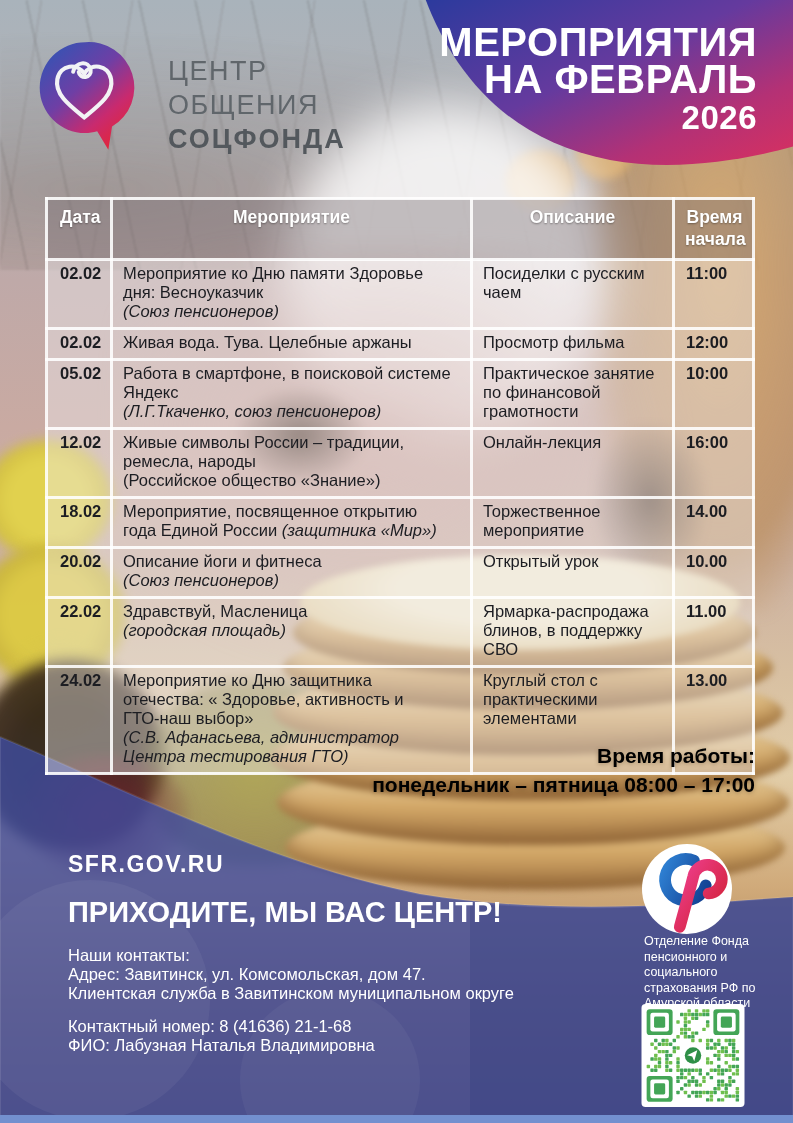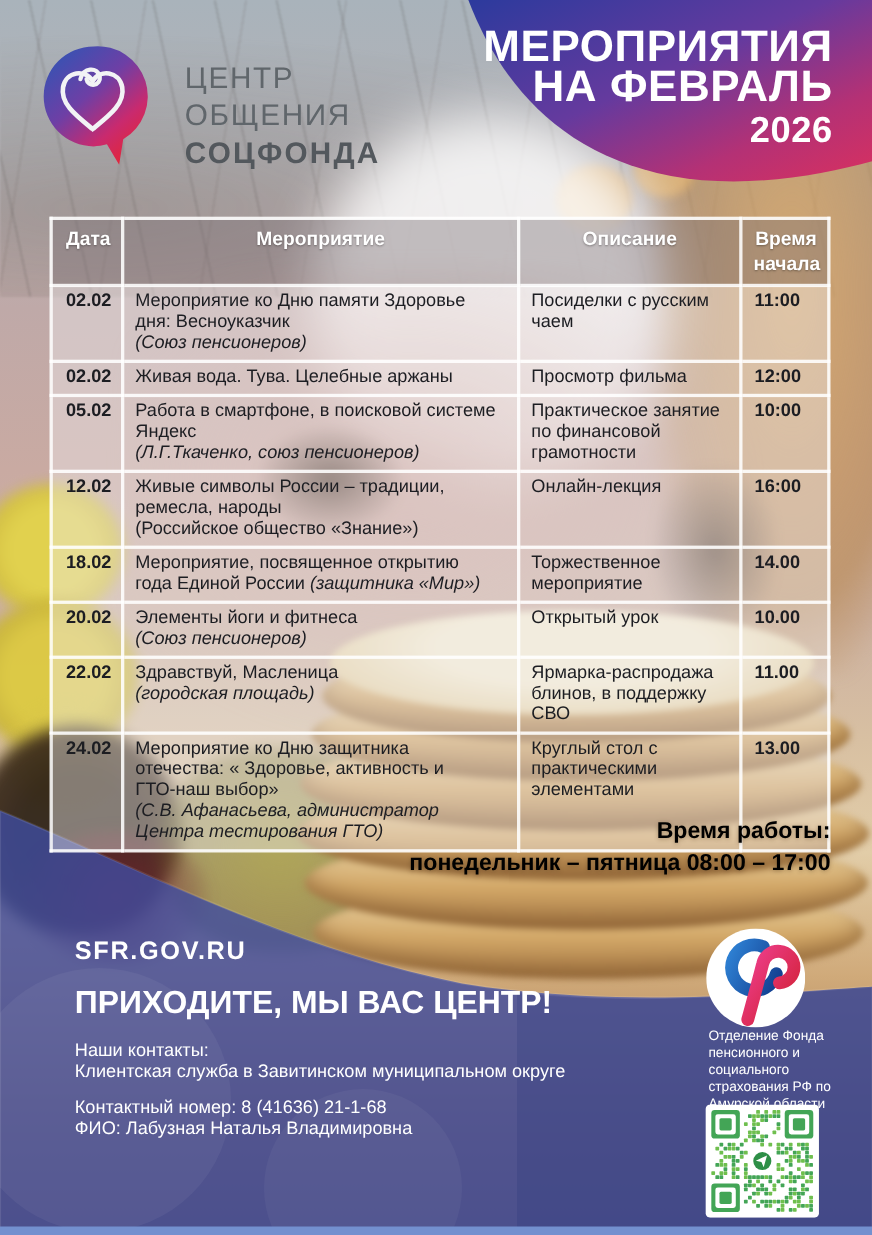--- a/index.html
+++ b/index.html
@@ -200,21 +200,21 @@
           <td class="c-time">16:00</td>
         </tr>
         <tr>
           <td class="c-date">18.02</td>
           <td><span>Мероприятие, посвященное открытию</span><br><span>года Единой России </span><em>(защитника «Мир»)</em></td>
           <td>Торжественное мероприятие</td>
           <td class="c-time">14.00</td>
         </tr>
         <tr>
           <td class="c-date">20.02</td>
-          <td><span>Элементы йоги и фитнеса</span><br><em>(Союз пенсионеров)</em></td>
+          <td><span>Описание йоги и фитнеса</span><br><em>(Союз пенсионеров)</em></td>
           <td>Открытый урок</td>
           <td class="c-time">10.00</td>
         </tr>
         <tr>
           <td class="c-date">22.02</td>
           <td><span>Здравствуй, Масленица</span><br><em>(городская площадь)</em></td>
           <td>Ярмарка-распродажа блинов, в поддержку СВО</td>
           <td class="c-time">11.00</td>
         </tr>
         <tr>
@@ -228,20 +228,21 @@
 
   <div class="abs hours">
     <div>Время работы:</div>
     <div>понедельник – пятница 08:00 – 17:00</div>
   </div>
 
   <div class="abs website">SFR.GOV.RU</div>
   <div class="abs cta">ПРИХОДИТЕ, МЫ ВАС ЦЕНТР!</div>
   <div class="abs contacts">
     <div>Наши контакты:</div>
+    <div>Адрес: Завитинск, ул. Комсомольская, дом 47.</div>
     <div>Клиентская служба в Завитинском муниципальном округе</div>
     <div class="gap"></div>
     <div>Контактный номер: 8 (41636) 21-1-68</div>
     <div>ФИО: Лабузная Наталья Владимировна</div>
   </div>
 
   <svg class="abs sfr" viewBox="0 0 100 100">
     <defs>
       <linearGradient id="sb" x1="0" y1="0" x2="1" y2="1">
         <stop offset="0" stop-color="#2f83d6"></stop>

